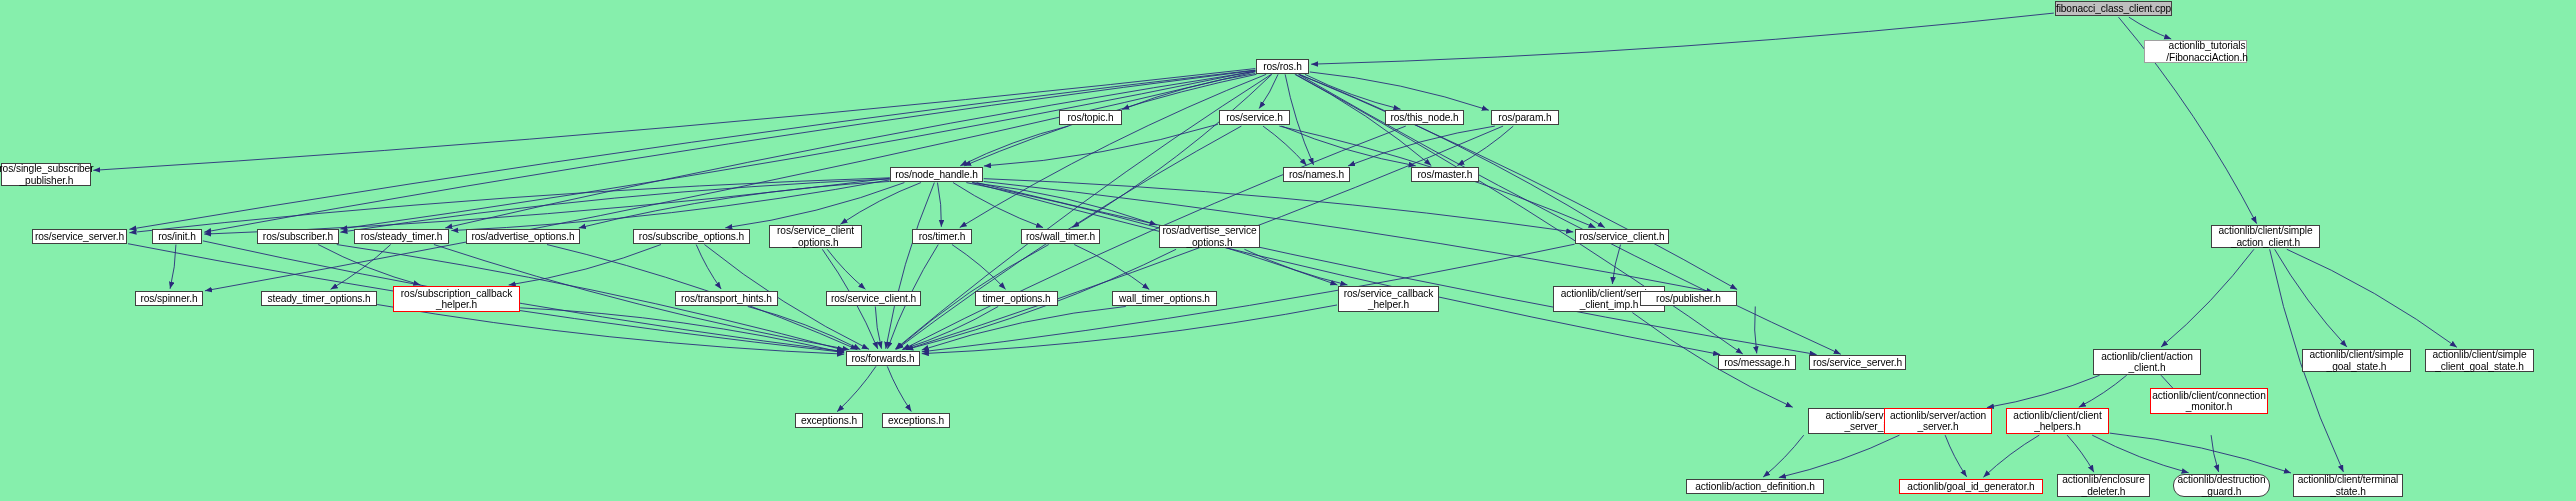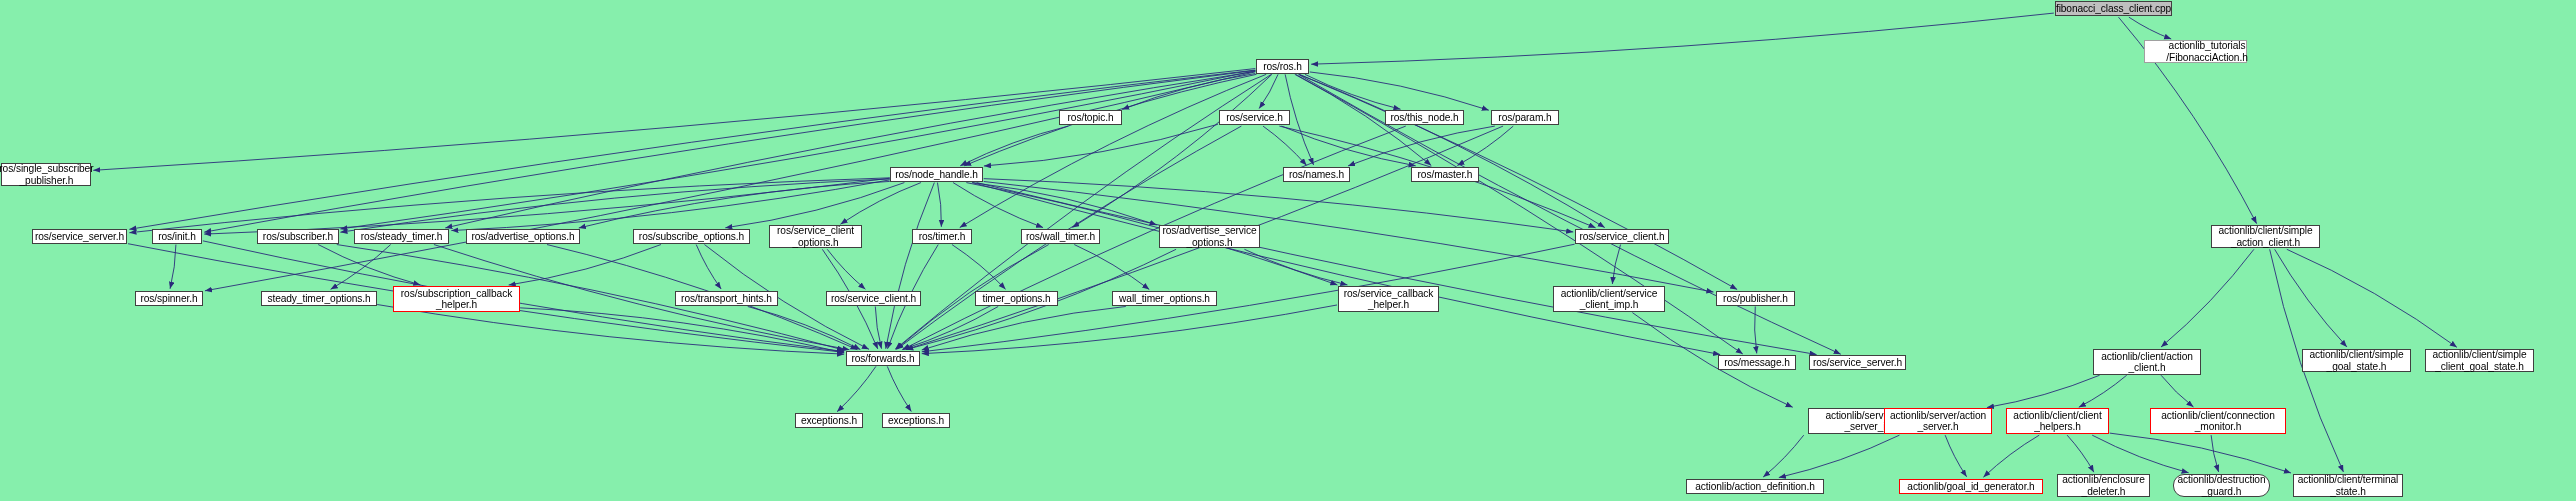--- a/index.html
+++ b/index.html
@@ -180,39 +180,39 @@
       <div class="node red" style="left: 393px; top: 286px; width: 127px; height: 26px;">ros/subscription_callback
 _helper.h</div>
       <div class="node" style="left: 675px; top: 291px; width: 103px; height: 15px;">ros/transport_hints.h</div>
       <div class="node" style="left: 826px; top: 291px; width: 95px; height: 15px;">ros/service_client.h</div>
       <div class="node" style="left: 975px; top: 291px; width: 83px; height: 15px;">timer_options.h</div>
       <div class="node" style="left: 1112px; top: 291px; width: 105px; height: 15px;">wall_timer_options.h</div>
       <div class="node" style="left: 1338px; top: 286px; width: 101px; height: 26px;">ros/service_callback
 _helper.h</div>
       <div class="node" style="left: 1553px; top: 286px; width: 112px; height: 26px;">actionlib/client/service
 _client_imp.h</div>
-      <div class="node" style="left: 1716px; top: 291px; width: 79px; height: 15px;">ros/publisher.h</div>
+      <div class="node" style="left: 1640px; top: 291px; width: 97px; height: 15px;">ros/publisher.h</div>
       <div class="node" style="left: 2093px; top: 349px; width: 108px; height: 26px;">actionlib/client/action
 _client.h</div>
       <div class="node" style="left: 2302px; top: 349px; width: 109px; height: 23px;">actionlib/client/simple
 _goal_state.h</div>
       <div class="node" style="left: 2425px; top: 349px; width: 109px; height: 23px;">actionlib/client/simple
 _client_goal_state.h</div>
       <div class="node" style="left: 846px; top: 351px; width: 74px; height: 15px;">ros/forwards.h</div>
       <div class="node" style="left: 1718px; top: 355px; width: 78px; height: 15px;">ros/message.h</div>
       <div class="node" style="left: 1809px; top: 355px; width: 97px; height: 15px;">ros/service_server.h</div>
       <div class="node" style="left: 795px; top: 413px; width: 68px; height: 15px;">exceptions.h</div>
       <div class="node" style="left: 882px; top: 413px; width: 68px; height: 15px;">exceptions.h</div>
       <div class="node" style="left: 1808px; top: 408px; width: 136px; height: 26px;">actionlib/server/service
 _server_imp.h</div>
       <div class="node red" style="left: 1884px; top: 408px; width: 108px; height: 26px; text-align: center;">actionlib/server/action
 _server.h</div>
       <div class="node red" style="left: 2006px; top: 408px; width: 103px; height: 26px;">actionlib/client/client
 _helpers.h</div>
-      <div class="node red" style="left: 2150px; top: 408px; width: 136px; height: 26px;">actionlib/client/connection
+      <div class="node red" style="left: 2150px; top: 388px; width: 118px; height: 26px;">actionlib/client/connection
 _monitor.h</div>
       <div class="node" style="left: 1686px; top: 479px; width: 138px; height: 15px;">actionlib/action_definition.h</div>
       <div class="node red" style="left: 1899px; top: 479px; width: 144px; height: 15px;">actionlib/goal_id_generator.h</div>
       <div class="node" style="left: 2057px; top: 474px; width: 93px; height: 23px;">actionlib/enclosure
 _deleter.h</div>
       <div class="node" style="left: 2173px; top: 474px; width: 97px; height: 23px; border-radius: 11px;">actionlib/destruction
 _guard.h</div>
       <div class="node" style="left: 2293px; top: 474px; width: 110px; height: 23px;">actionlib/client/terminal
 _state.h</div>
     </div>

